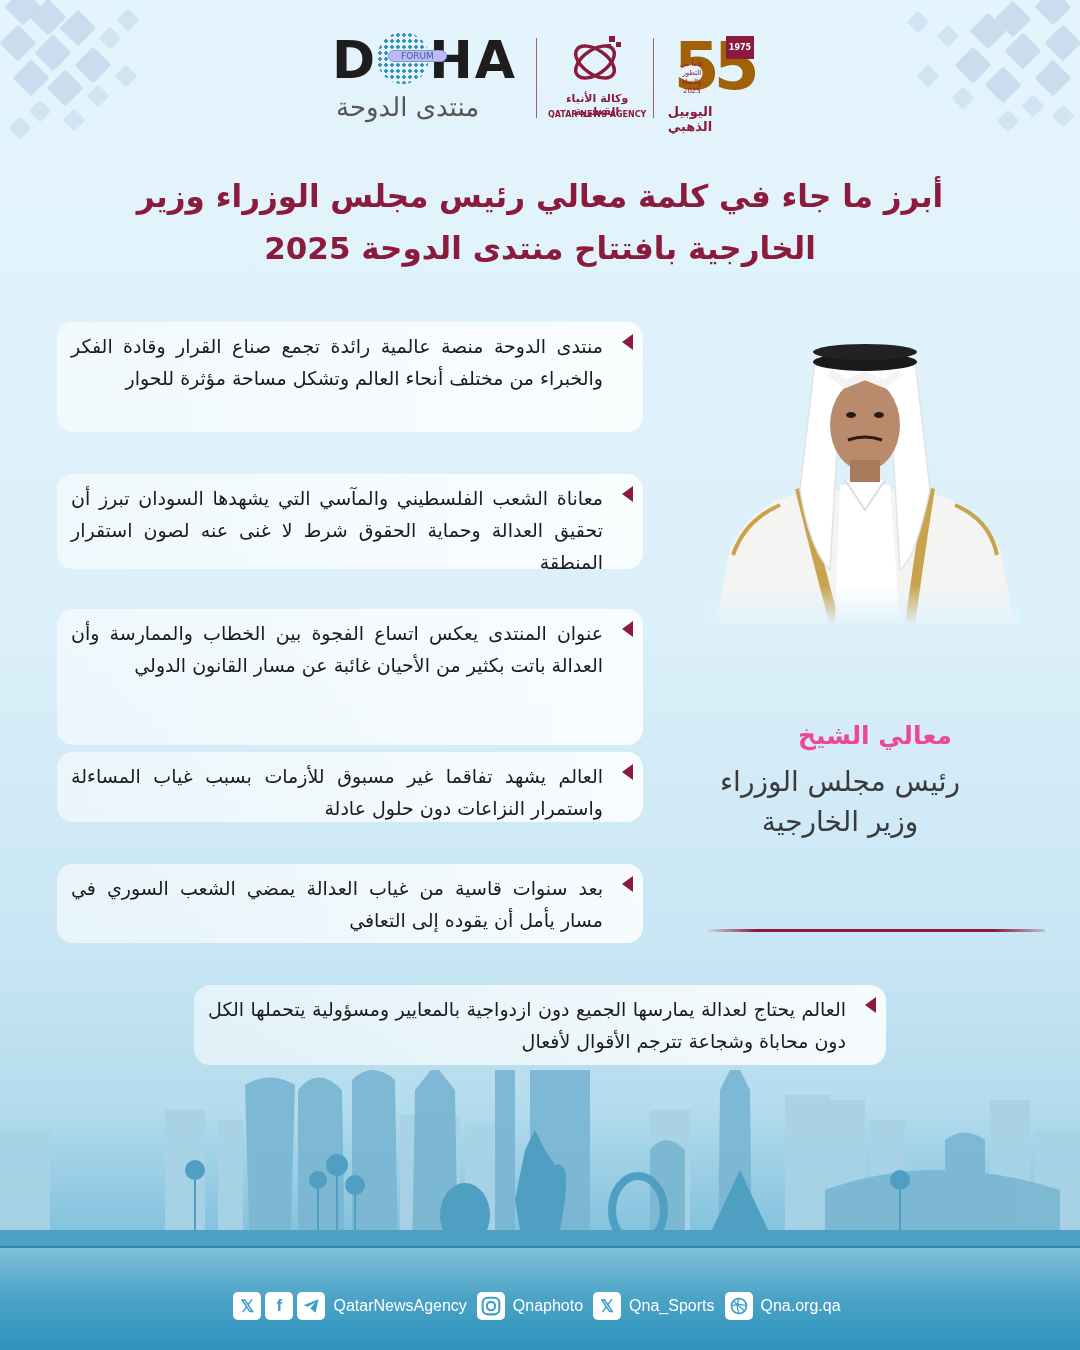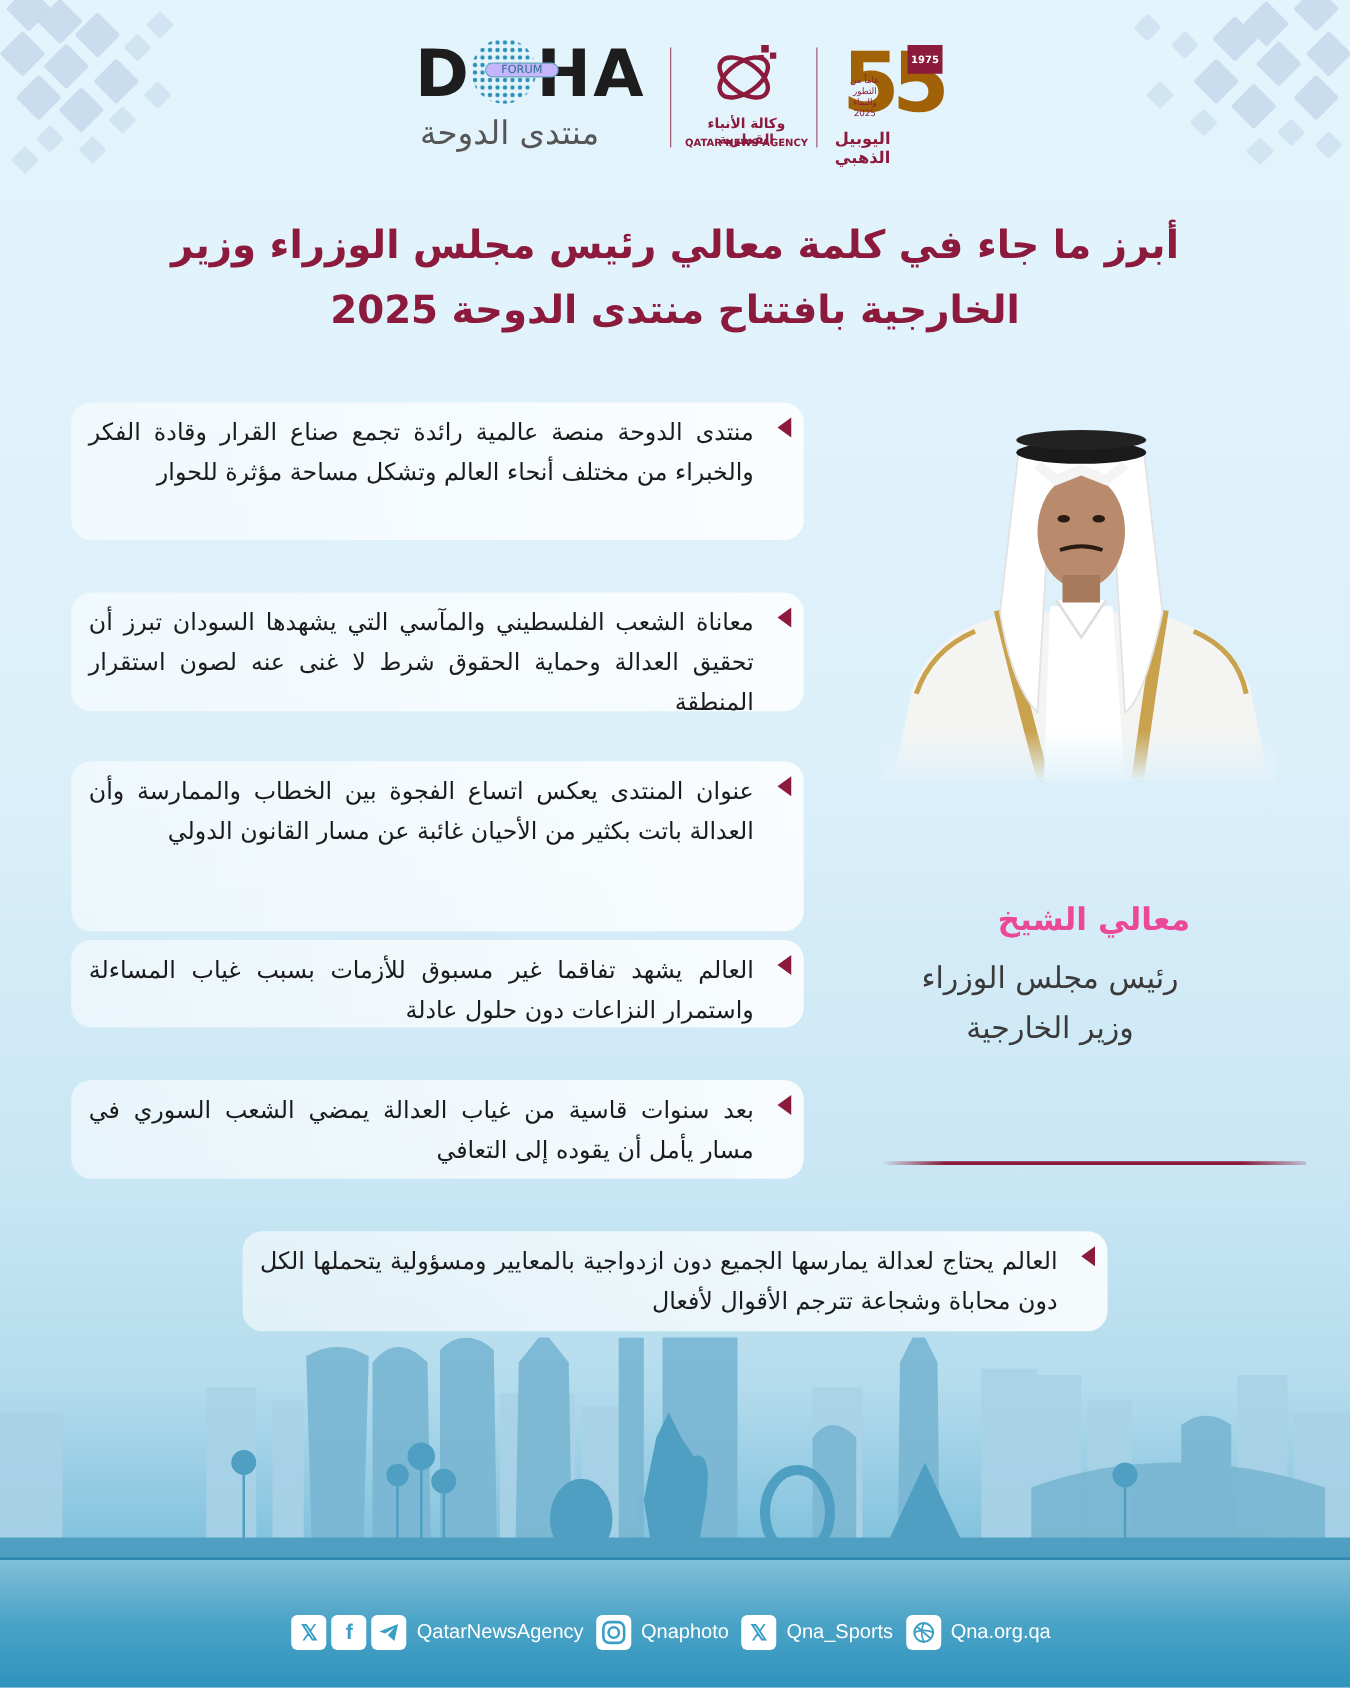--- a/index.html
+++ b/index.html
@@ -46,21 +46,21 @@
     .card .txt { display: block; }
 
     
     .portrait { position: absolute; left: 705px; top: 320px; width: 315px; height: 305px; }
     .portrait .fade { position: absolute; left: 0; right: 0; bottom: 0; height: 40px; background: linear-gradient(180deg, rgba(225,242,250,0) 0%, #e1f2fa 100%); }
 
     
     .name-block { position: absolute; left: 700px; top: 718px; width: 350px; direction: rtl; text-align: center; }
     .honorific { font-size: 25px; font-weight: bold; color: #ec4899; line-height: 36px; }
     .fullname { font-size: 18px; font-weight: bold; color: #8b1a3c; line-height: 36px; margin-top: 2px; }
-    .roles { margin-top: 8px; font-size: 24px; color: #3a3a3a; line-height: 40px; padding-right: 70px; text-align: center; }
+    .roles { margin-top: 8px; font-size: 28px; color: #3a3a3a; line-height: 40px; padding-right: 70px; text-align: center; }
     .divider-line { position: absolute; left: 705px; top: 929px; width: 340px; height: 3px;
       background: linear-gradient(90deg, rgba(139,26,60,0) 0%, #8b1a3c 15%, #8b1a3c 85%, rgba(139,26,60,0.2) 100%); border-radius: 2px; }
 
     
     .skyline { position: absolute; left: 0; top: 1070px; width: 1080px; height: 190px; }
     .water { position: absolute; left: 0; top: 1248px; width: 1080px; height: 102px;
       background: linear-gradient(180deg, #7fbfd8 0%, #4aa3c6 50%, #2f93bd 100%); }
     .water-line { position: absolute; left: 0; top: 1246px; width: 1080px; height: 4px; background: #2e86b0; }
 
     

